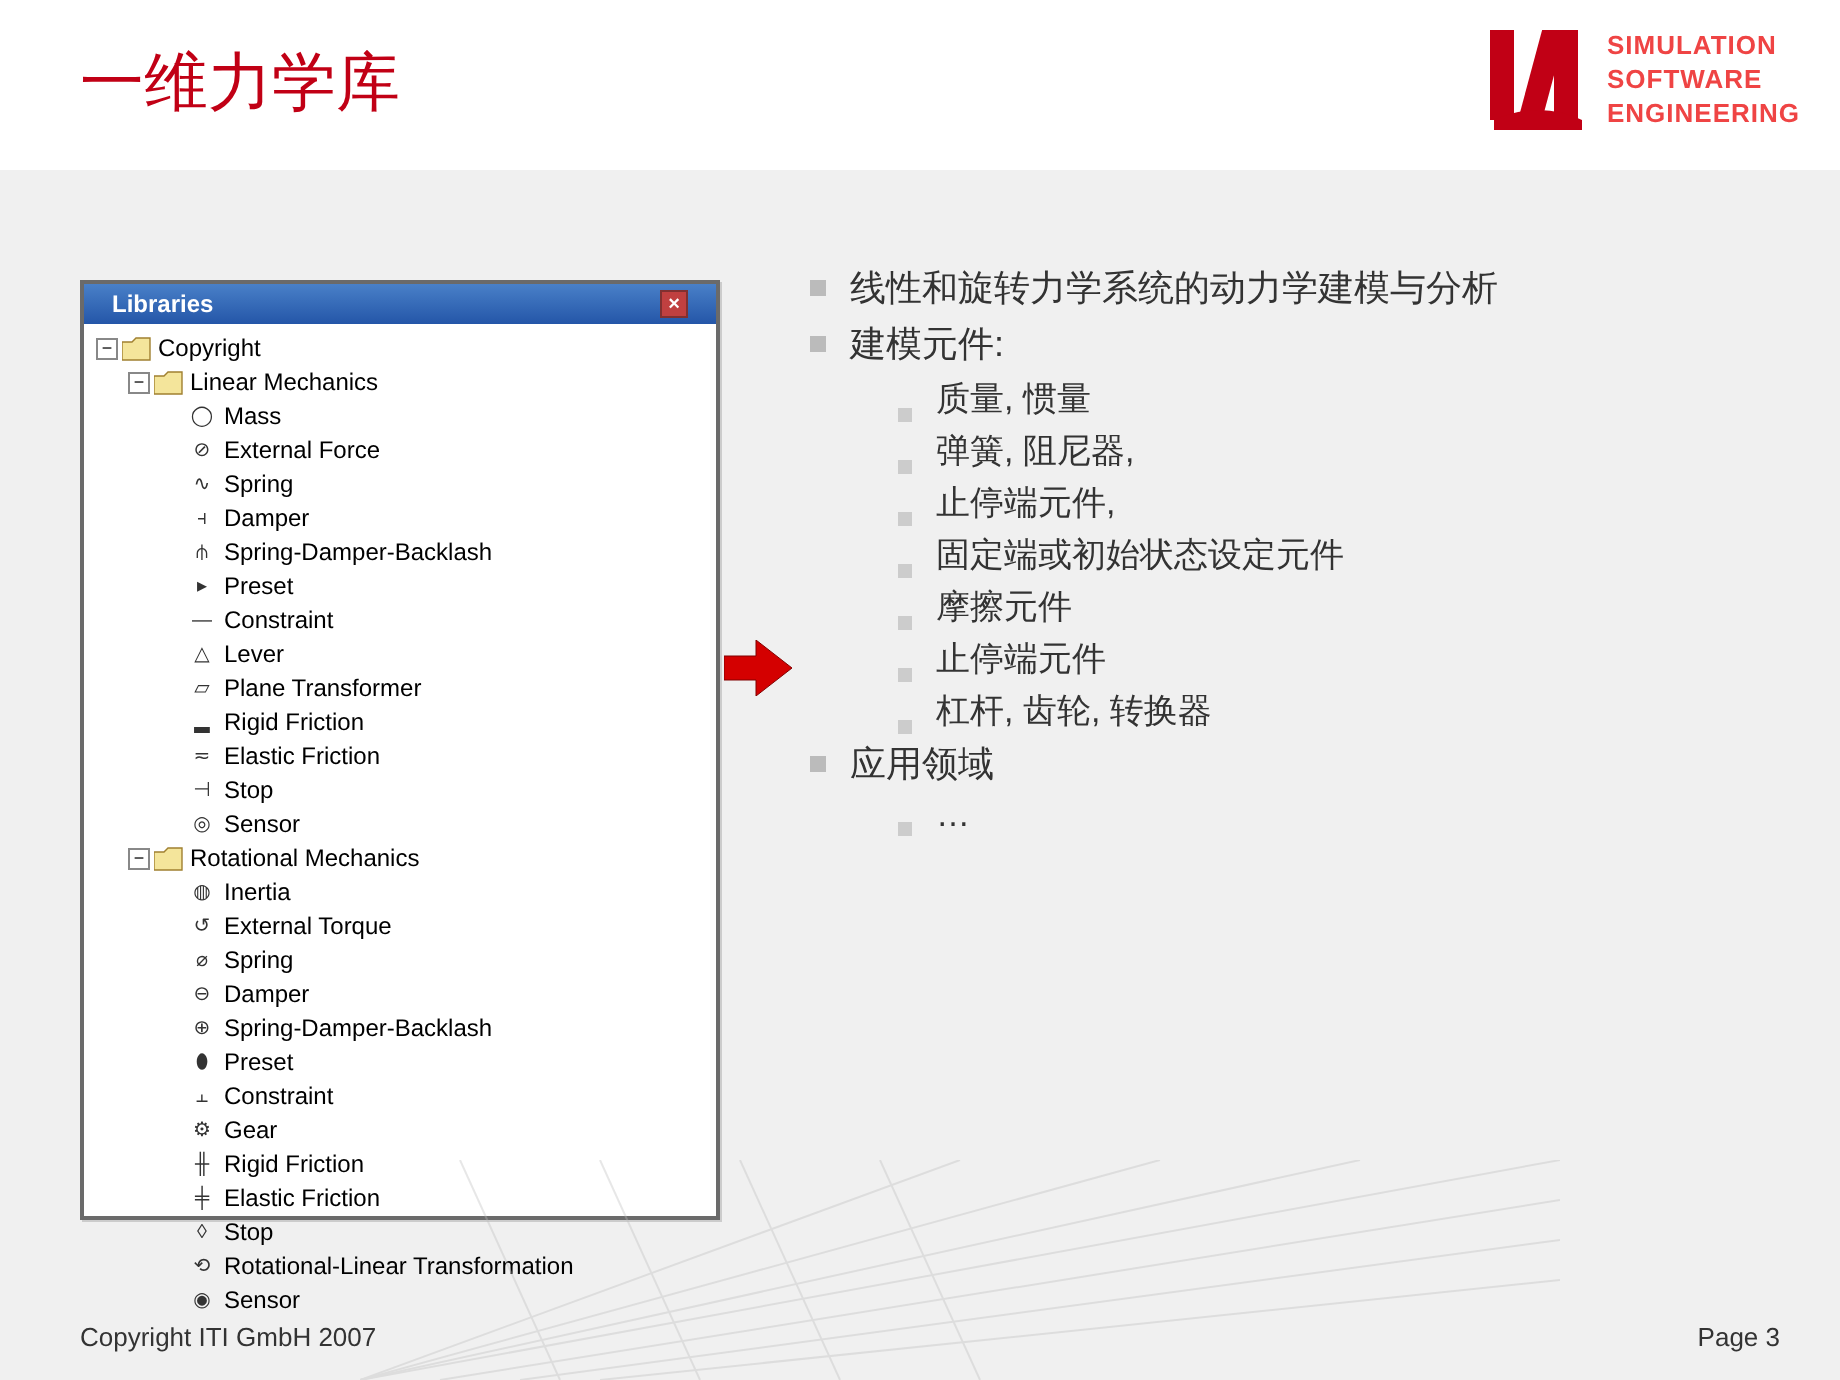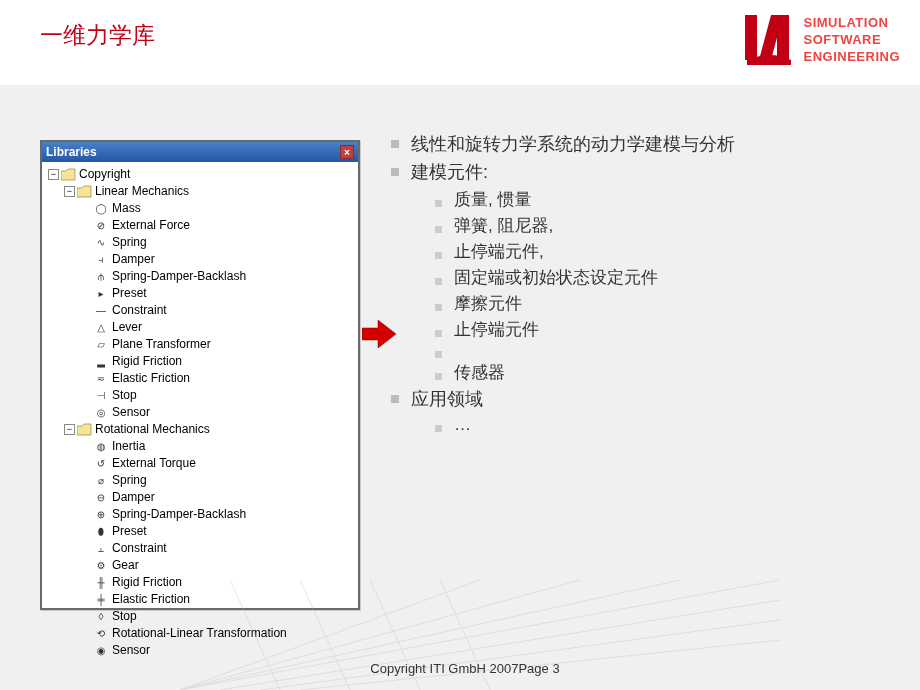--- a/index.html
+++ b/index.html
@@ -1,40 +1,40 @@
 <!DOCTYPE html>
 <html><head>
 <meta charset="utf-8">
 <style>
   * { box-sizing: border-box; margin: 0; padding: 0; }
   html, body { width: 920px; height: 690px; font-family: Tahoma, "Microsoft YaHei", sans-serif; background: #fff; overflow: hidden; }
   .slide { width: 920px; height: 690px; position: relative; background: #fff; }
   .bg-gray { position: absolute; top: 85px; left: 0; right: 0; bottom: 0; background: #f0f0f0; }
   .header { position: absolute; top: 10px; left: 0; right: 0; height: 75px; display: flex; justify-content: space-between; align-items: flex-start; padding: 10px 20px 0 40px; }
-  .title { color: #c10015; font-size: 23px; font-weight: normal; }
+  .title { color: #c10015; font-size: 32px; font-weight: normal; }
   .logo-block { display: flex; align-items: flex-start; gap: 8px; margin-top: -5px; }
   .logo-svg { width: 50px; height: 50px; }
   .tagline { color: #ef4444; font-size: 13px; font-weight: bold; line-height: 1.3; letter-spacing: 0.5px; }
   .tree-panel { position: absolute; top: 140px; left: 40px; width: 320px; height: 470px; border: 2px solid #6a6a6a; background: #fff; box-shadow: 1px 1px 0 #ccc; }
-  .tree-title { background: linear-gradient(to bottom,#4980c8,#2456a8); color: #fff; font-size: 12px; font-weight: bold; padding: 3px 4px; display: flex; justify-content: space-between; align-items: flex-end; }
+  .tree-title { background: linear-gradient(to bottom,#4980c8,#2456a8); color: #fff; font-size: 12px; font-weight: bold; padding: 3px 14px; display: flex; justify-content: space-between; align-items: flex-end; }
   .tree-title .close { background: #c04040; color: #fff; width: 14px; height: 14px; font-size: 10px; line-height: 14px; text-align: center; border: 1px solid #803030; }
   .tree-body { padding: 4px 2px; font-size: 12px; color: #000; }
   .tree-row { display: flex; align-items: center; height: 17px; line-height: 17px; white-space: nowrap; }
   .twisty { width: 11px; height: 11px; border: 1px solid #888; font-size: 9px; line-height: 9px; text-align: center; margin-right: 2px; background: #fff; color: #000; flex: 0 0 11px; }
   .twisty-empty { width: 11px; height: 11px; margin-right: 2px; flex: 0 0 11px; }
   .folder { width: 15px; height: 13px; margin-right: 3px; flex: 0 0 15px; display: inline-flex; align-items: center; justify-content: center; }
   .item-icon { width: 16px; height: 13px; margin-right: 3px; flex: 0 0 16px; display: inline-flex; align-items: center; justify-content: center; font-size: 10px; color: #333; }
-  .content { position: absolute; top: 130px; left: 391px; right: 40px; font-size: 18px; color: #333; }
+  .content { position: absolute; top: 130px; left: 405px; right: 40px; font-size: 18px; color: #333; }
   .bullet-l1 { display: flex; align-items: flex-start; margin: 2px 0 4px; }
   .bullet-l1 .sq { width: 8px; height: 8px; background: #bbb; margin: 8px 12px 0 0; flex: 0 0 8px; }
-  .bullet-l2 { display: flex; align-items: center; margin: 3px 0 3px 44px; font-size: 17px; }
+  .bullet-l2 { display: flex; align-items: flex-end; margin: 3px 0 3px 44px; font-size: 17px; }
   .bullet-l2 .sq { width: 7px; height: 7px; background: #ccc; margin: 7px 12px 0 0; flex: 0 0 7px; }
   .arrow-block { position: absolute; top: 320px; left: 362px; }
   .arrow-block svg { width: 34px; height: 28px; }
-  .footer { position: absolute; bottom: 14px; left: 40px; right: 30px; display: flex; justify-content: center; font-size: 13px; color: #333; }
+  .footer { position: absolute; bottom: 14px; left: 40px; right: 30px; display: flex; justify-content: space-between; font-size: 13px; color: #333; }
   .wire-bg { position: absolute; bottom: 0; left: 180px; width: 600px; height: 110px; opacity: 0.35; pointer-events: none; }
 </style>
 </head>
 <body>
 <div class="slide">
 
 <div class="bg-gray"></div>
 
 <div class="header">
   <div class="title">一维力学库</div>
@@ -269,24 +269,21 @@
       <div class="bullet-l2">
         <span class="sq"></span>
         <span>摩擦元件</span>
       </div>
       <div class="bullet-l2">
         <span class="sq"></span>
         <span>止停端元件</span>
       </div>
       <div class="bullet-l2">
         <span class="sq"></span>
-      </div>
-      <div class="bullet-l2">
-        <span class="sq"></span>
-        <span>传感器</span>
+        <span>杠杆, 齿轮, 转换器</span>
       </div>
       <div class="bullet-l1">
         <span class="sq"></span>
         <span>应用领域</span>
       </div>
       <div class="bullet-l2">
         <span class="sq"></span>
         <span>…</span>
       </div>
     </div>

